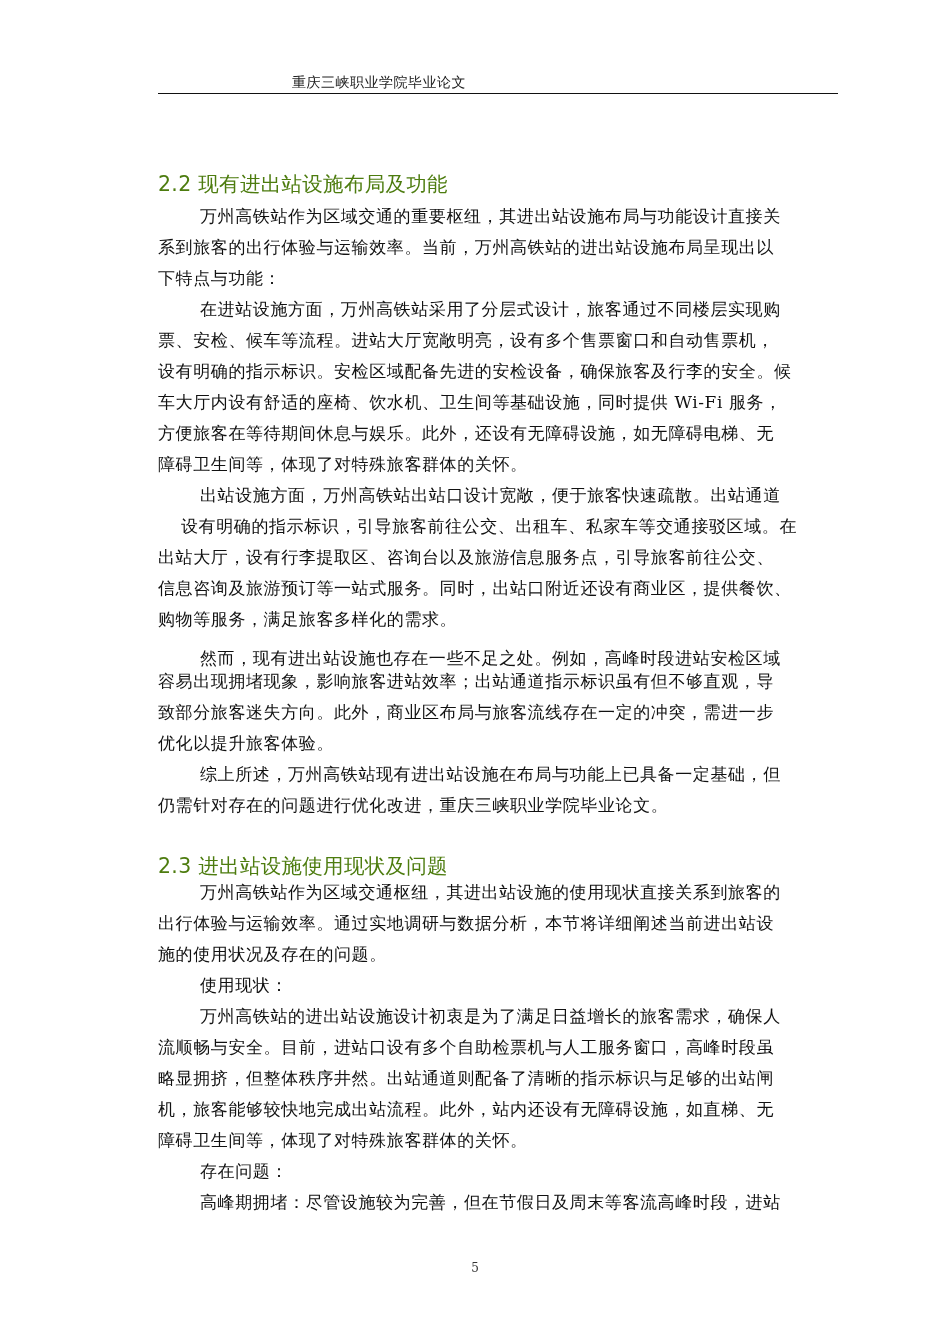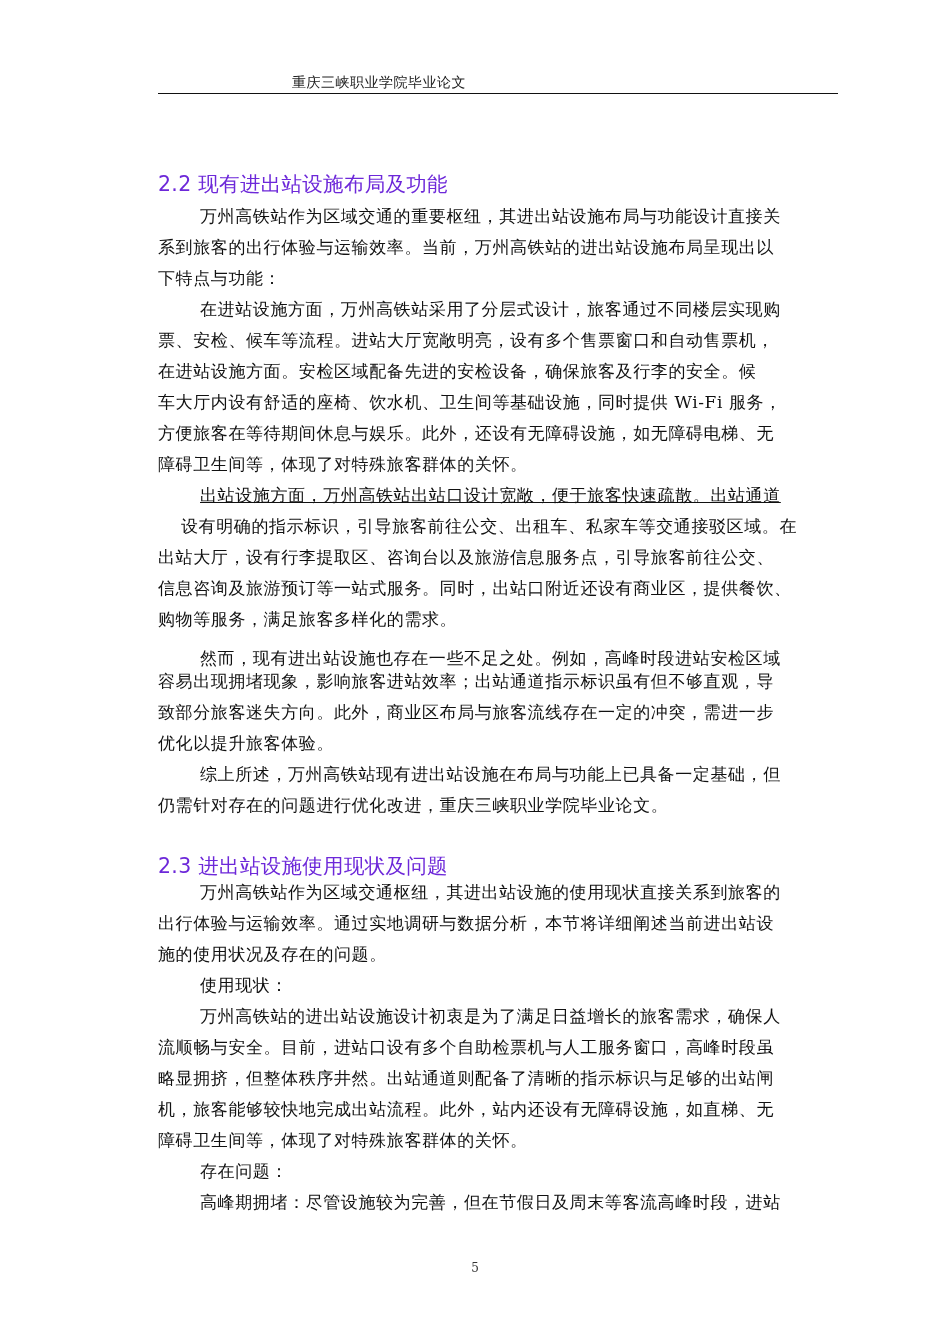--- a/index.html
+++ b/index.html
@@ -4,21 +4,21 @@
   <style>
     html, body { margin: 0; padding: 0; background: #ffffff; }
     body { width: 950px; height: 1344px; position: relative; overflow: hidden;
            font-family: "DejaVu Serif", "Liberation Serif", serif; color: #111; }
     .header-title { position: absolute; top: 74px; left: 0; width: 758px; text-align: center;
                     font-size: 14px; color: #222; letter-spacing: 0.5px; }
     .header-rule { position: absolute; top: 93px; left: 158px; width: 680px; height: 0;
                    border-top: 1.5px solid #111; }
     .content { position: absolute; left: 158px; top: 0; width: 680px; }
     .h2 { position: absolute; left: 0; font-family: "DejaVu Sans", "Liberation Sans", sans-serif;
-          font-size: 20.5px; color: #6d28d9; white-space: nowrap; letter-spacing: 0.3px; }
+          font-size: 20.5px; color: #4d7c0f; white-space: nowrap; letter-spacing: 0.3px; }
     .line { position: absolute; left: 0; font-size: 17px; white-space: nowrap; line-height: 24px;
             letter-spacing: 0.6px; }
     .indent { left: 42px; }
     .page-number { position: absolute; top: 1261px; left: 0; width: 950px; text-align: center;
                    font-size: 12px; color: #333; }
   </style>
 </head>
 <body>
 
 <div>
@@ -32,28 +32,28 @@
 
   <div>
     <div class="line indent" style="top:204px;">万州高铁站作为区域交通的重要枢纽，其进出站设施布局与功能设计直接关</div>
     <div class="line" style="top:235px;">系到旅客的出行体验与运输效率。当前，万州高铁站的进出站设施布局呈现出以</div>
     <div class="line" style="top:266px;">下特点与功能：</div>
   </div>
 
   <div>
     <div class="line indent" style="top:297px;">在进站设施方面，万州高铁站采用了分层式设计，旅客通过不同楼层实现购</div>
     <div class="line" style="top:328px;">票、安检、候车等流程。进站大厅宽敞明亮，设有多个售票窗口和自动售票机，</div>
-    <div class="line" style="top:359px;">在进站设施方面。安检区域配备先进的安检设备，确保旅客及行李的安全。候</div>
+    <div class="line" style="top:359px;">设有明确的指示标识。安检区域配备先进的安检设备，确保旅客及行李的安全。候</div>
     <div class="line" style="top:390px;">车大厅内设有舒适的座椅、饮水机、卫生间等基础设施，同时提供 Wi-Fi 服务，</div>
     <div class="line" style="top:421px;">方便旅客在等待期间休息与娱乐。此外，还设有无障碍设施，如无障碍电梯、无</div>
     <div class="line" style="top:452px;">障碍卫生间等，体现了对特殊旅客群体的关怀。</div>
   </div>
 
   <div>
-    <div class="line indent" style="top:483px;text-decoration:underline;">出站设施方面，万州高铁站出站口设计宽敞，便于旅客快速疏散。出站通道</div>
+    <div class="line indent" style="top:483px;">出站设施方面，万州高铁站出站口设计宽敞，便于旅客快速疏散。出站通道</div>
     <div class="line" style="top:514px;margin-left:23px;">设有明确的指示标识，引导旅客前往公交、出租车、私家车等交通接驳区域。在</div>
     <div class="line" style="top:545px;">出站大厅，设有行李提取区、咨询台以及旅游信息服务点，引导旅客前往公交、</div>
     <div class="line" style="top:576px;">信息咨询及旅游预订等一站式服务。同时，出站口附近还设有商业区，提供餐饮、</div>
     <div class="line" style="top:607px;">购物等服务，满足旅客多样化的需求。</div>
   </div>
 
   <div>
     <div class="line indent" style="top:646px;">然而，现有进出站设施也存在一些不足之处。例如，高峰时段进站安检区域</div>
     <div class="line" style="top:669px;">容易出现拥堵现象，影响旅客进站效率；出站通道指示标识虽有但不够直观，导</div>
     <div class="line" style="top:700px;">致部分旅客迷失方向。此外，商业区布局与旅客流线存在一定的冲突，需进一步</div>

